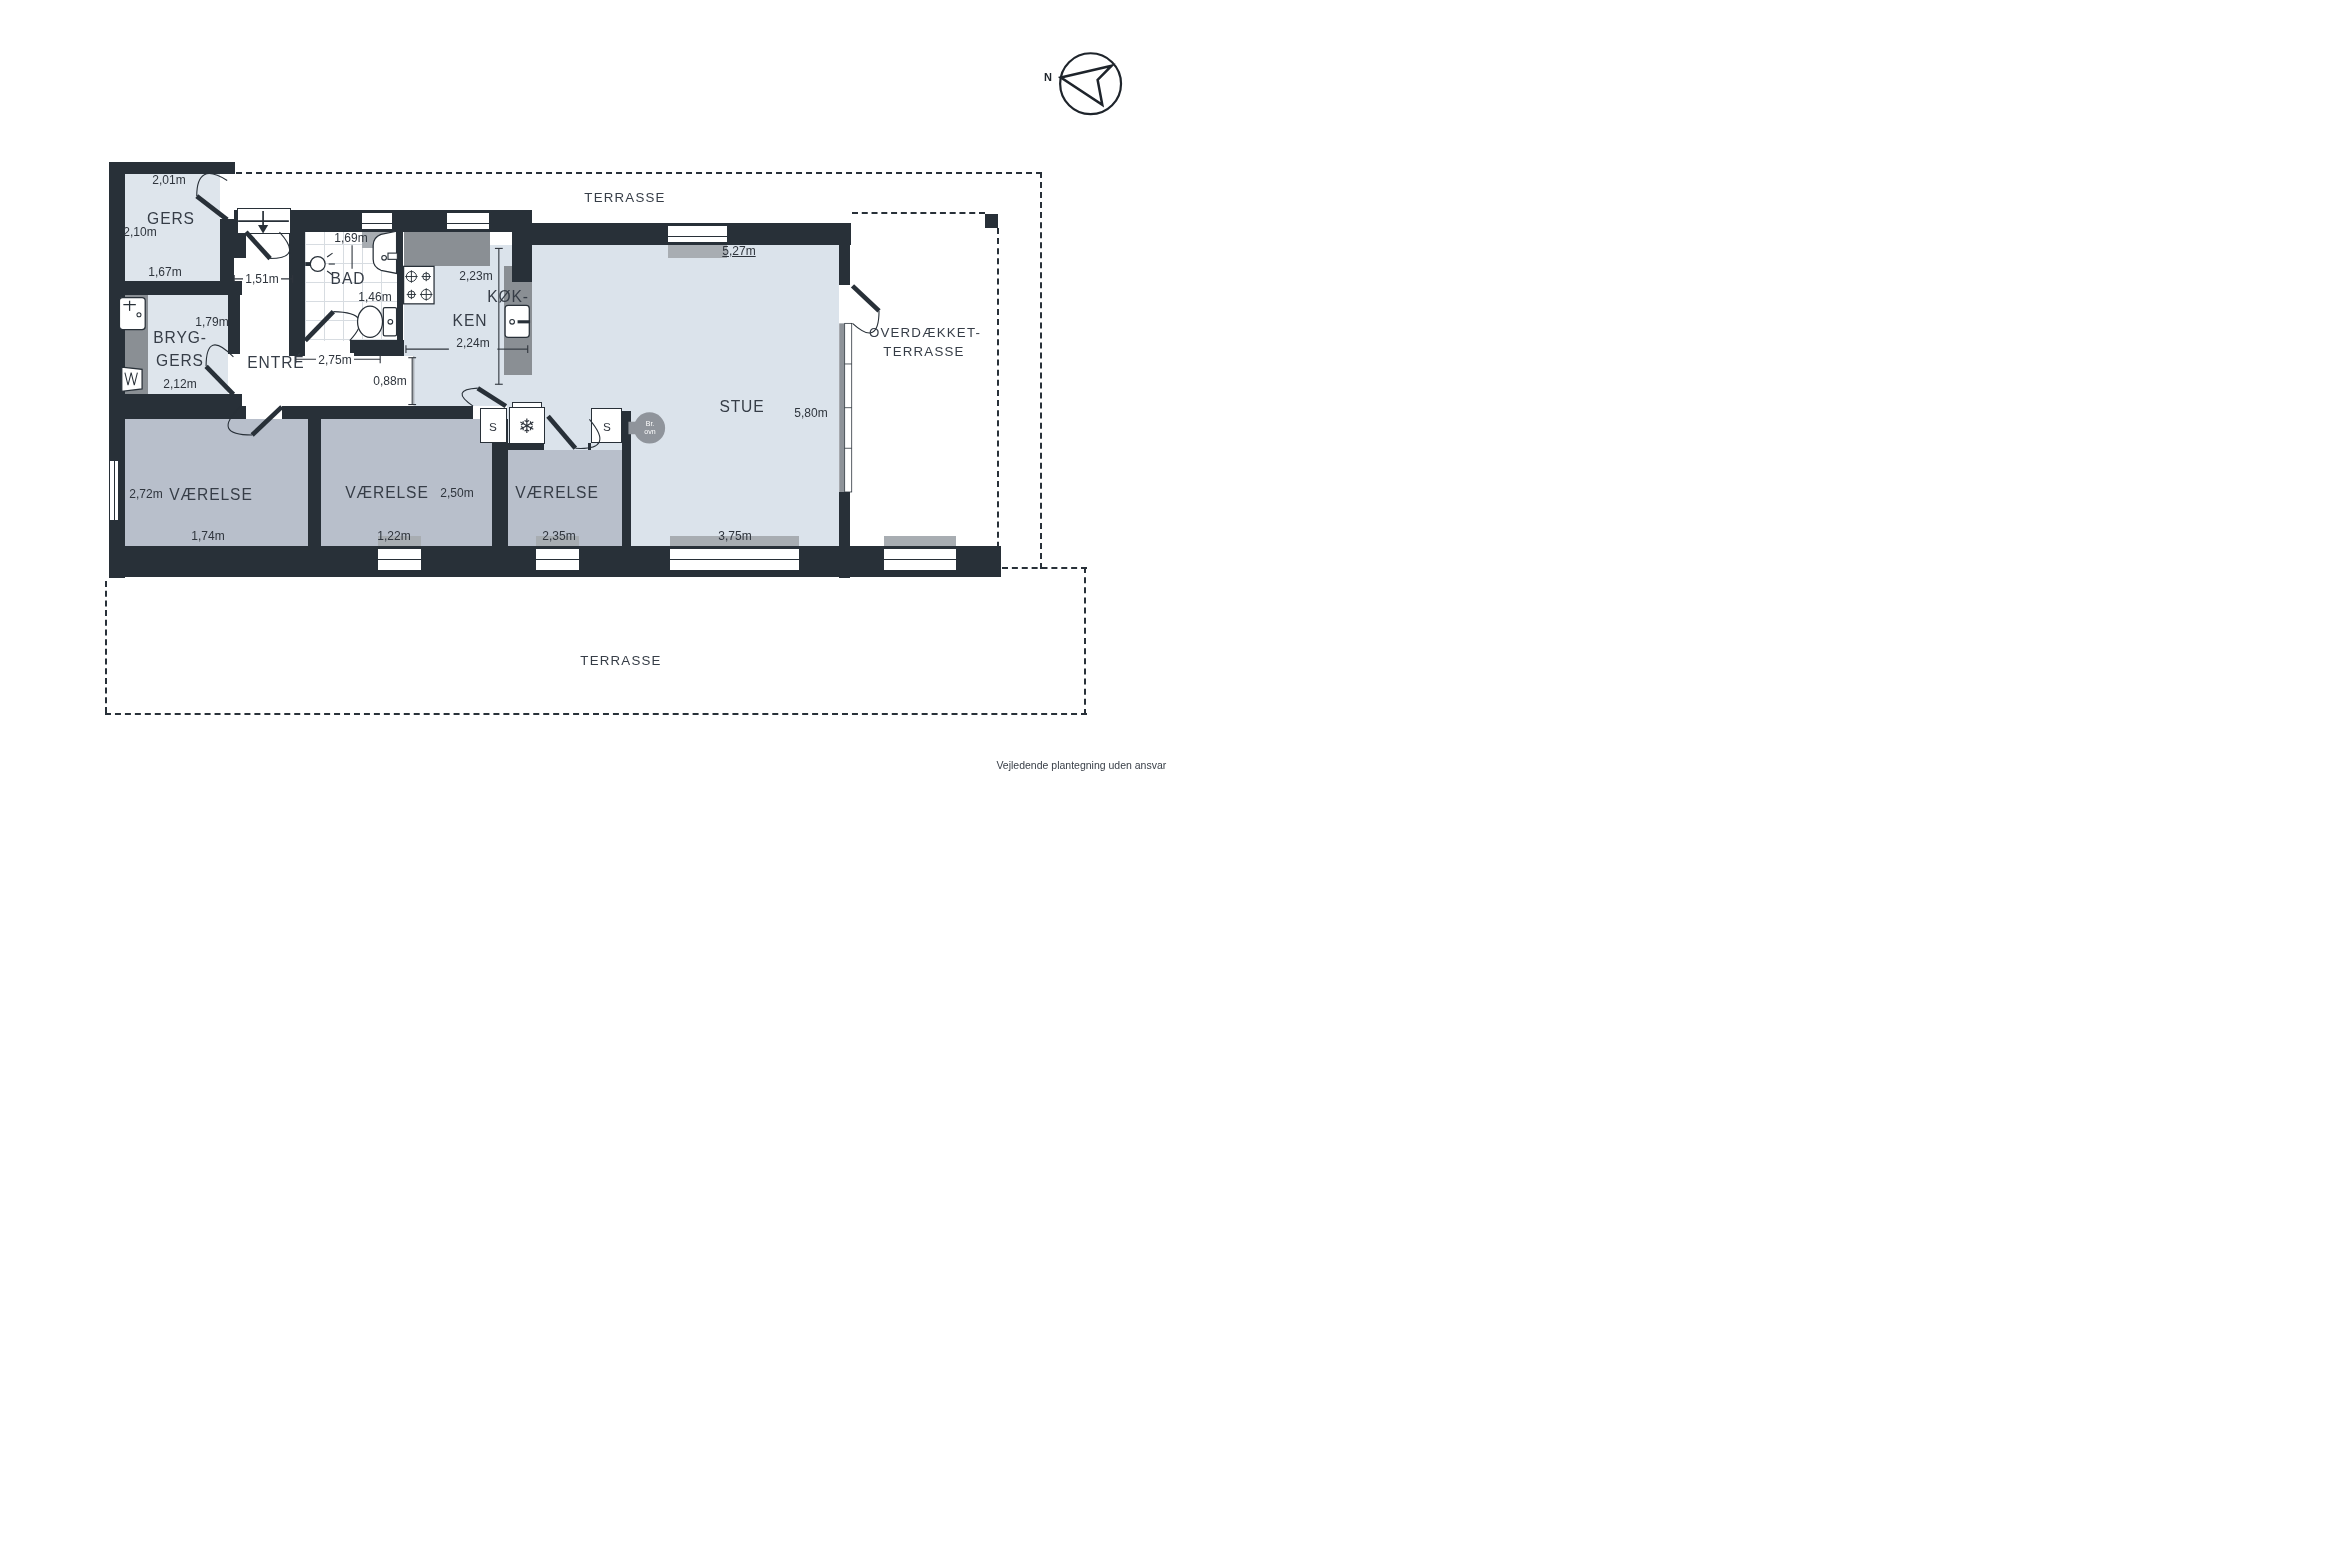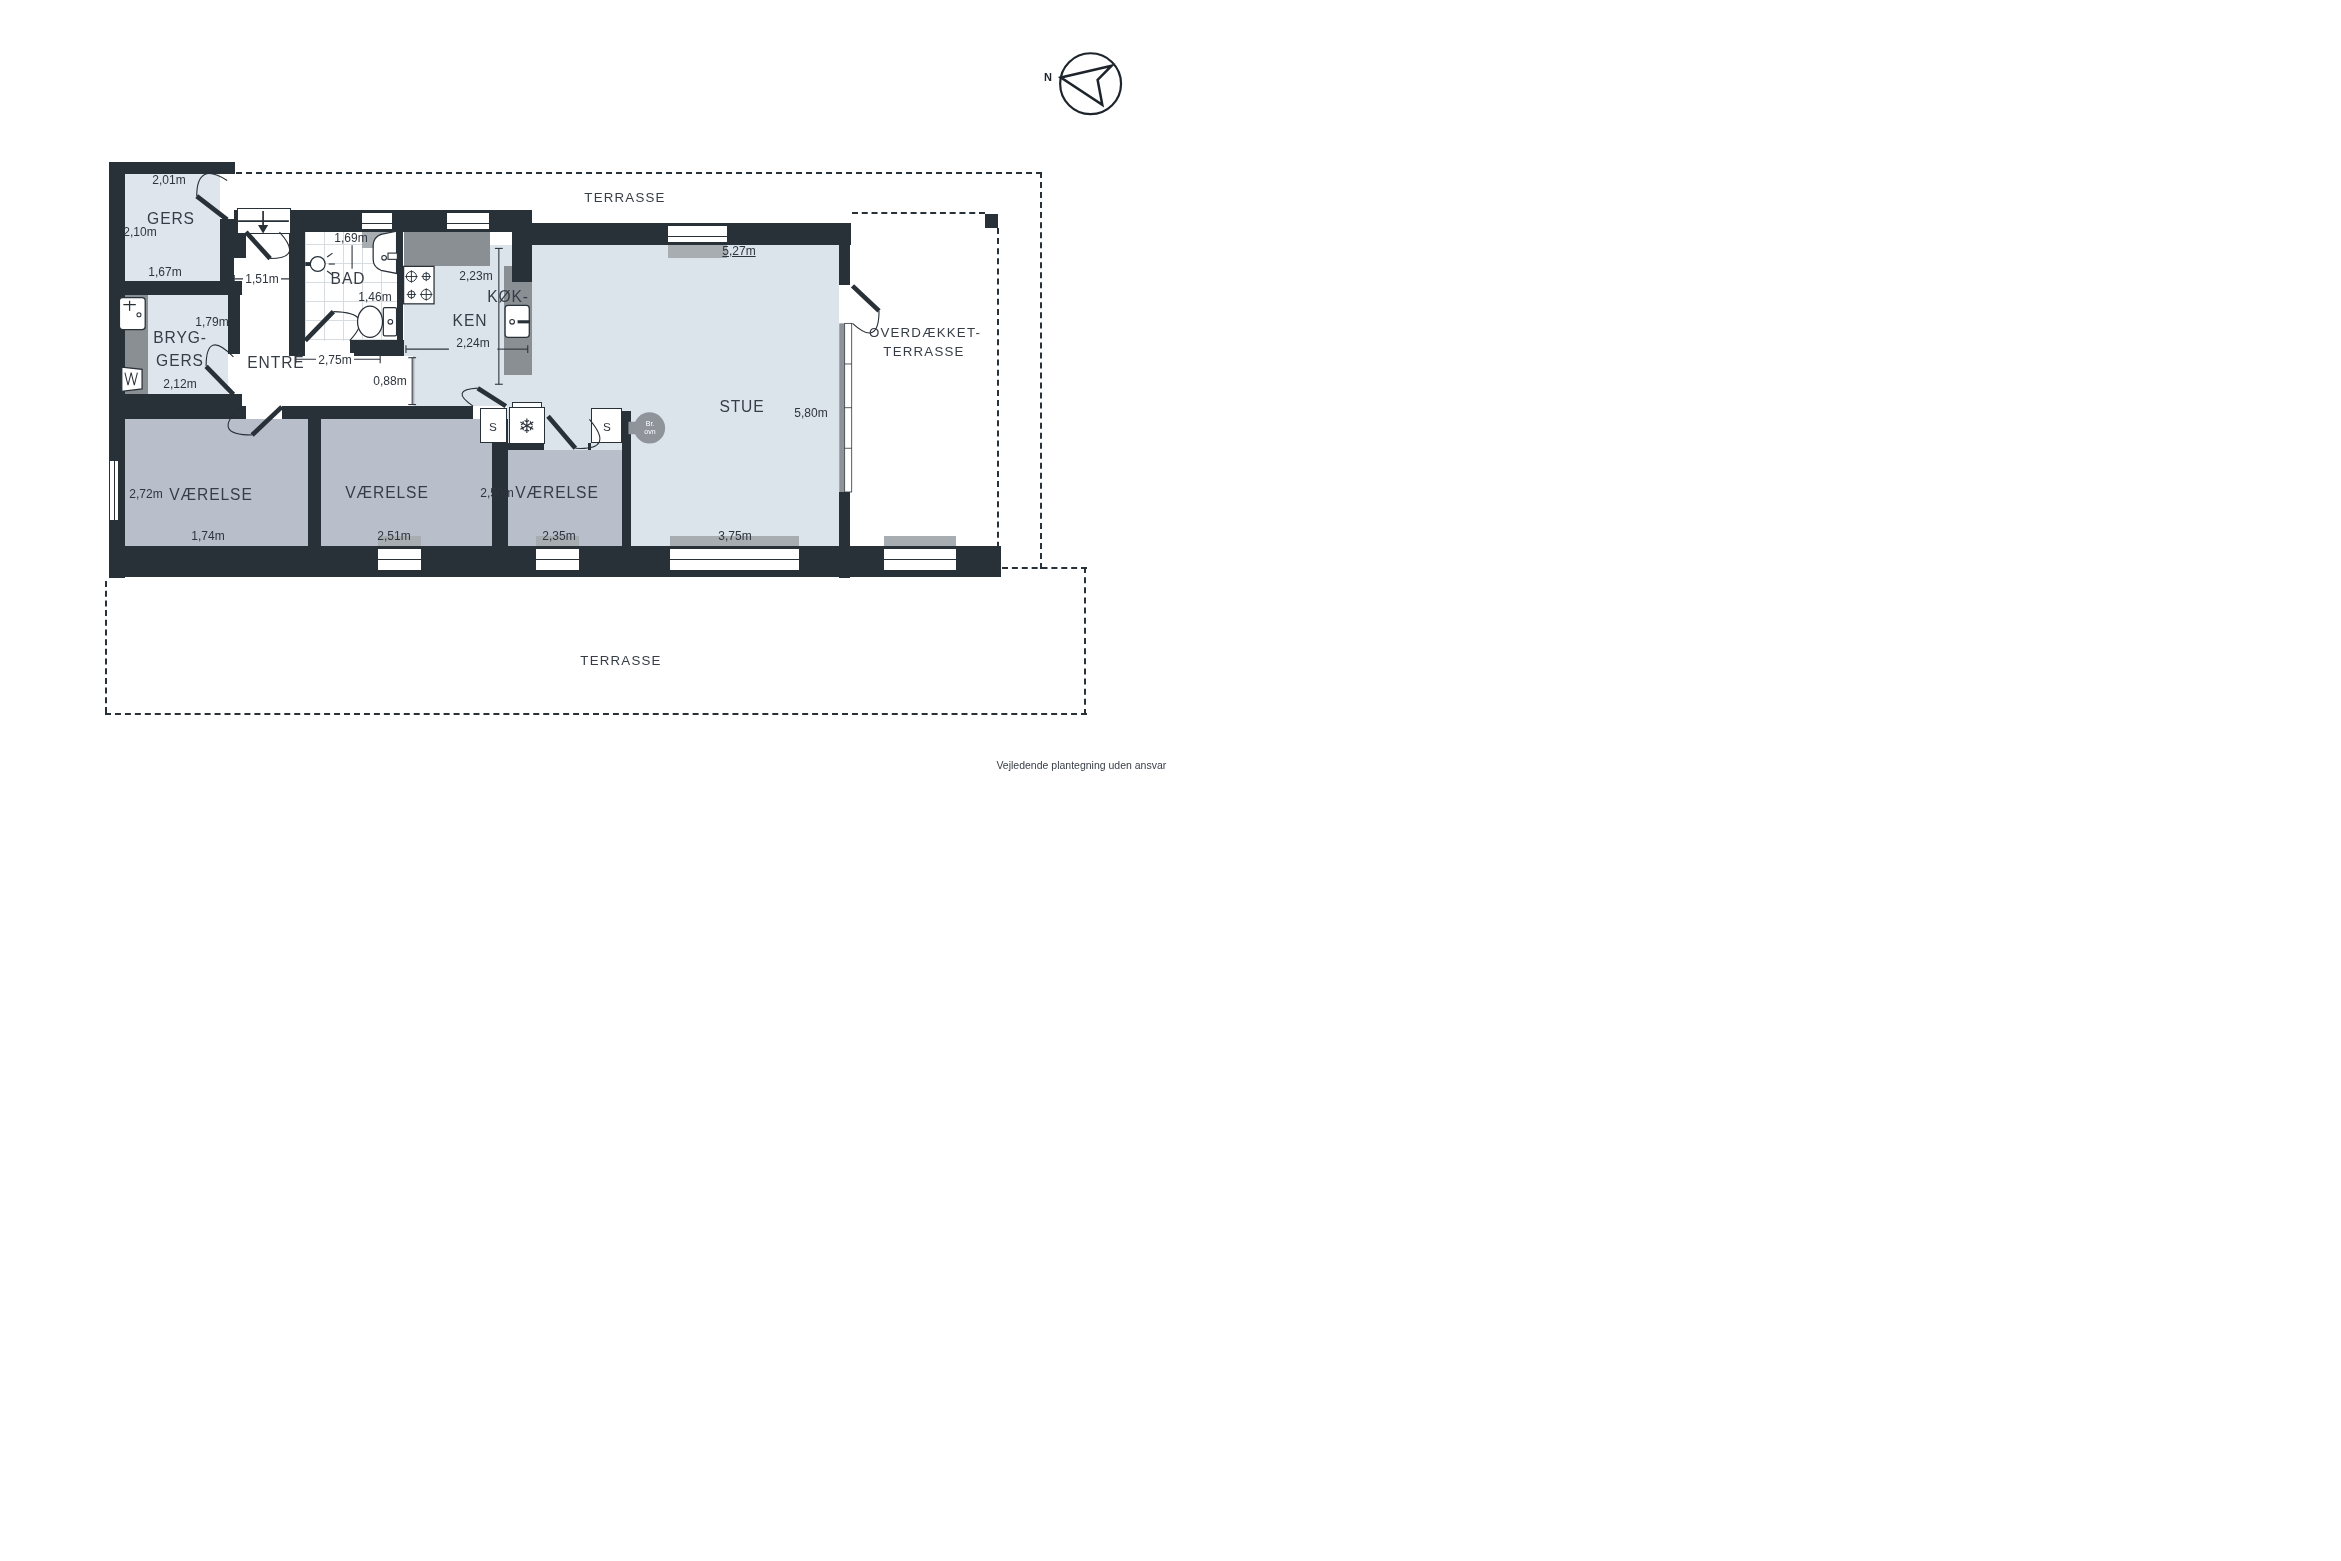--- a/index.html
+++ b/index.html
@@ -270,22 +270,22 @@
   <div class="txt meas" style="left:212px;top:322px;">1,79m</div>
   <div class="txt meas" style="left:180px;top:384px;">2,12m</div>
   <div class="txt meas meas-bg" style="left:390px;top:381px;">0,88m</div>
   <div class="txt meas" style="left:476px;top:276px;">2,23m</div>
   <div class="txt meas" style="left:473px;top:343px;">2,24m</div>
   <div class="txt meas" style="left:739px;top:251px;text-decoration:underline;">5,27m</div>
   <div class="txt meas" style="left:811px;top:413px;">5,80m</div>
   <div class="txt meas" style="left:735px;top:536px;">3,75m</div>
   <div class="txt meas" style="left:146px;top:494px;">2,72m</div>
   <div class="txt meas" style="left:208px;top:536px;">1,74m</div>
-  <div class="txt meas" style="left:457px;top:493px;margin-left:40px;">2,50m</div>
-  <div class="txt meas" style="left:394px;top:536px;">2,51m</div>
+  <div class="txt meas" style="left:457px;top:493px;">2,50m</div>
+  <div class="txt meas" style="left:394px;top:536px;">1,22m</div>
   <div class="txt meas" style="left:559px;top:536px;">2,35m</div>
 
   <div class="txt cab-label" style="left:493px;top:426px;">S</div>
   <div class="txt cab-label" style="left:527px;top:426px;font-size:20px;font-family:'DejaVu Sans',sans-serif;color:#2f353d;">❄</div>
   <div class="txt cab-label" style="left:607px;top:426px;">S</div>
   <div class="txt brovn-label" style="left:650px;top:424px;">Br.</div>
   <div class="txt brovn-label" style="left:650px;top:432px;">ovn</div>
 
   <div class="txt" style="left:1048px;top:77px;font-size:11px;font-weight:bold;color:#1e242b;">N</div>
 

